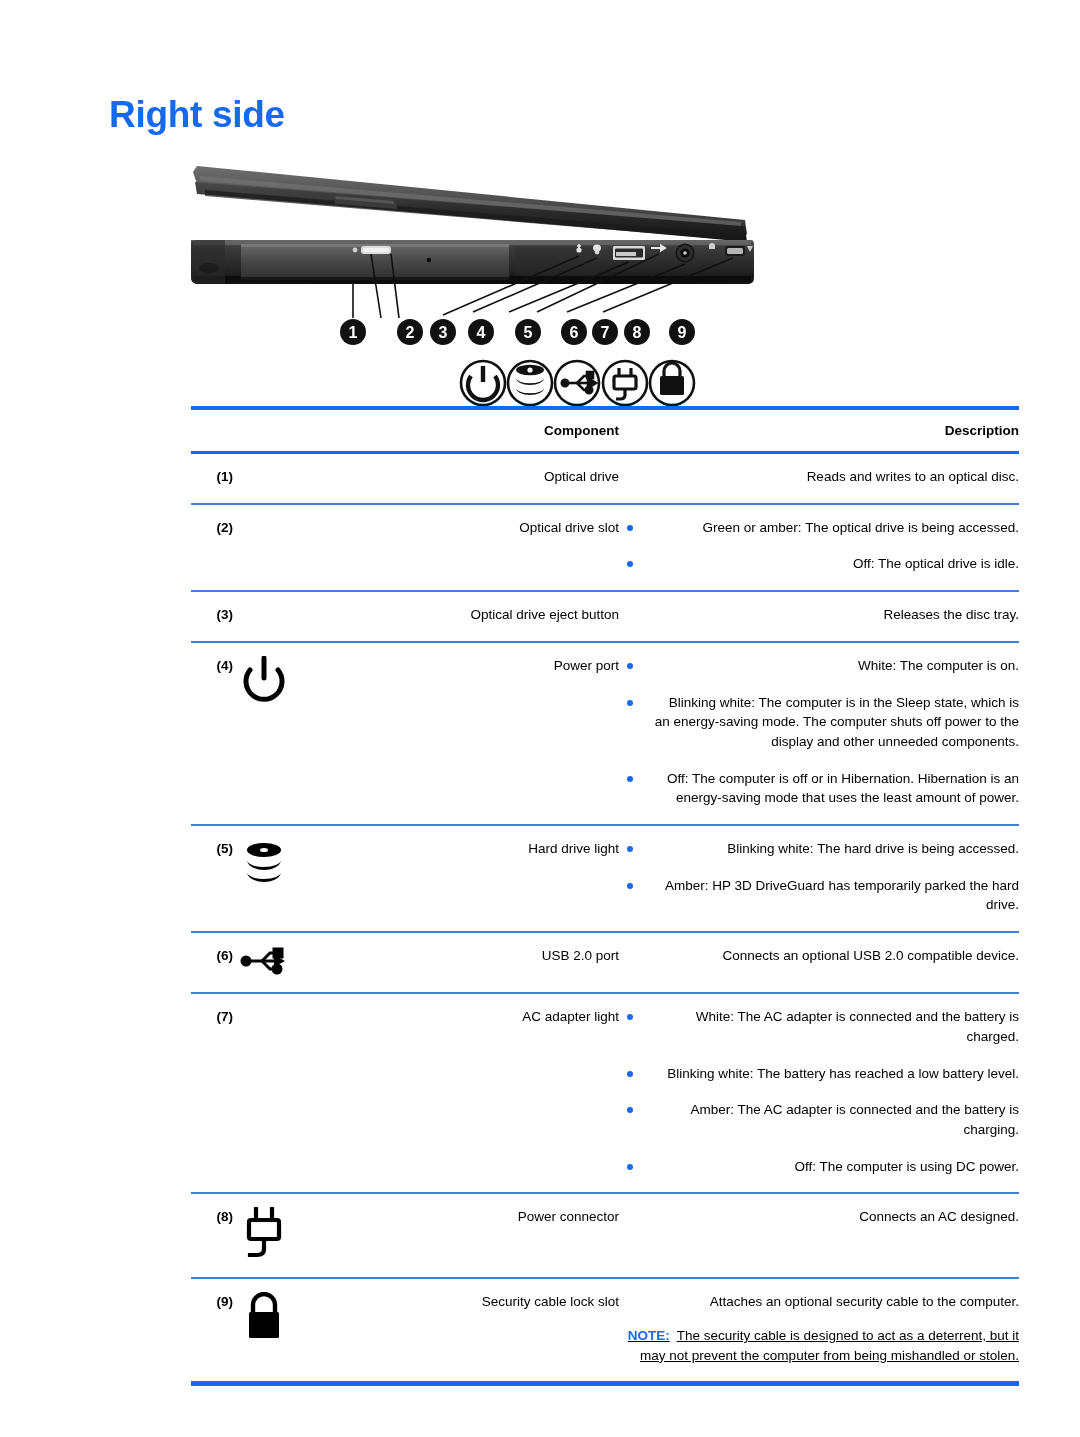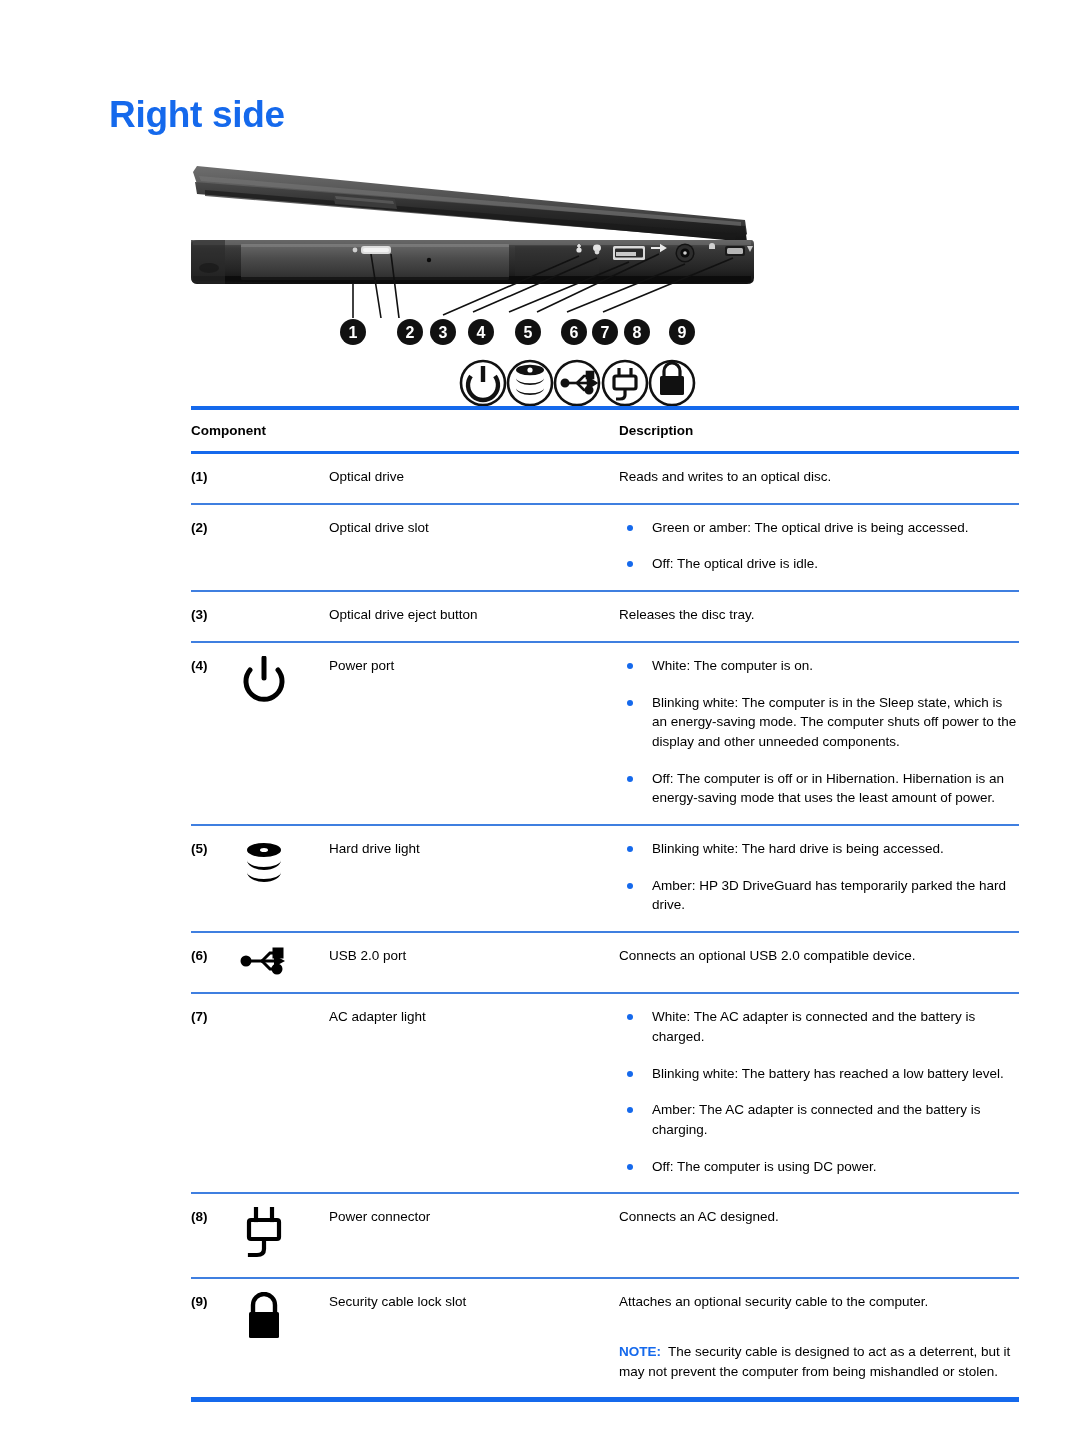--- a/index.html
+++ b/index.html
@@ -55,21 +55,21 @@
     table-layout: fixed;
   }
   .comp-table .top-rule td {
     padding: 0;
     height: 4px;
     background: #1569ec;
   }
   .comp-table th,
   .comp-table td {
     vertical-align: top;
-    text-align: left;
+    text-align: right;
     padding: 0;
   }
   .hdr-row th {
     font-size: 13.5px;
     font-weight: bold;
     padding-top: 13px;
     padding-bottom: 13px;
     border-bottom: 3px solid #1569ec;
   }
   .col-num   { width: 42px; }
@@ -111,21 +111,21 @@
     content: "";
     position: absolute;
     left: 8px;
     top: 7px;
     width: 6px;
     height: 6px;
     border-radius: 50%;
     background: #1569ec;
   }
 
-  .note-block { margin-top: 30px; }
+  .note-block { margin-top: 14px; text-decoration: underline; }
   .note-label {
     color: #1569ec;
     font-weight: bold;
     margin-right: 7px;
   }
 
   .bottom-rule td {
     padding: 0;
     height: 5px;
     background: #1569ec;

